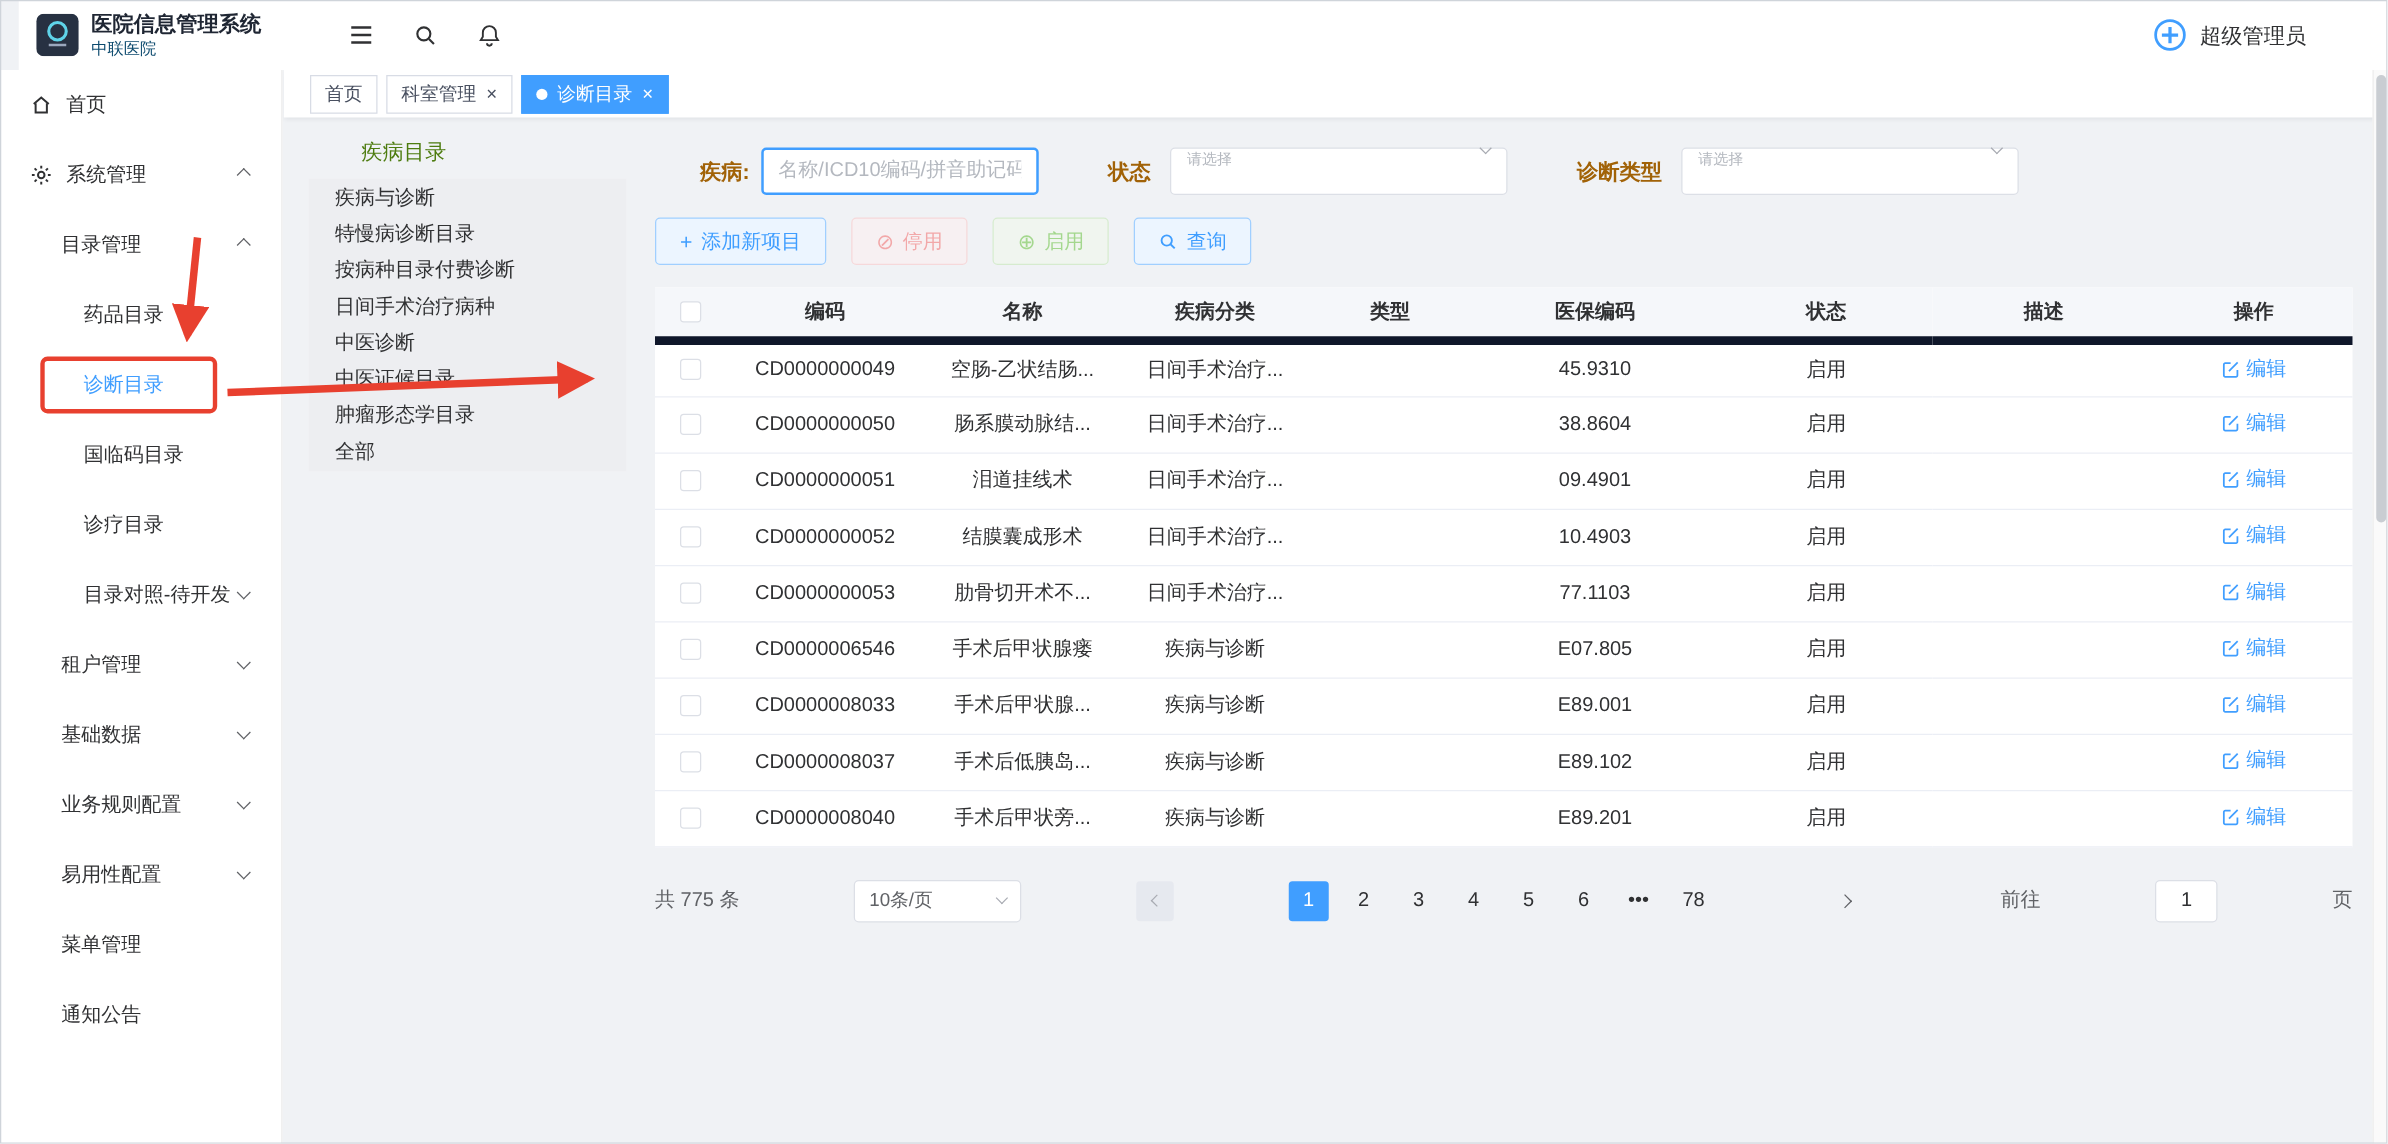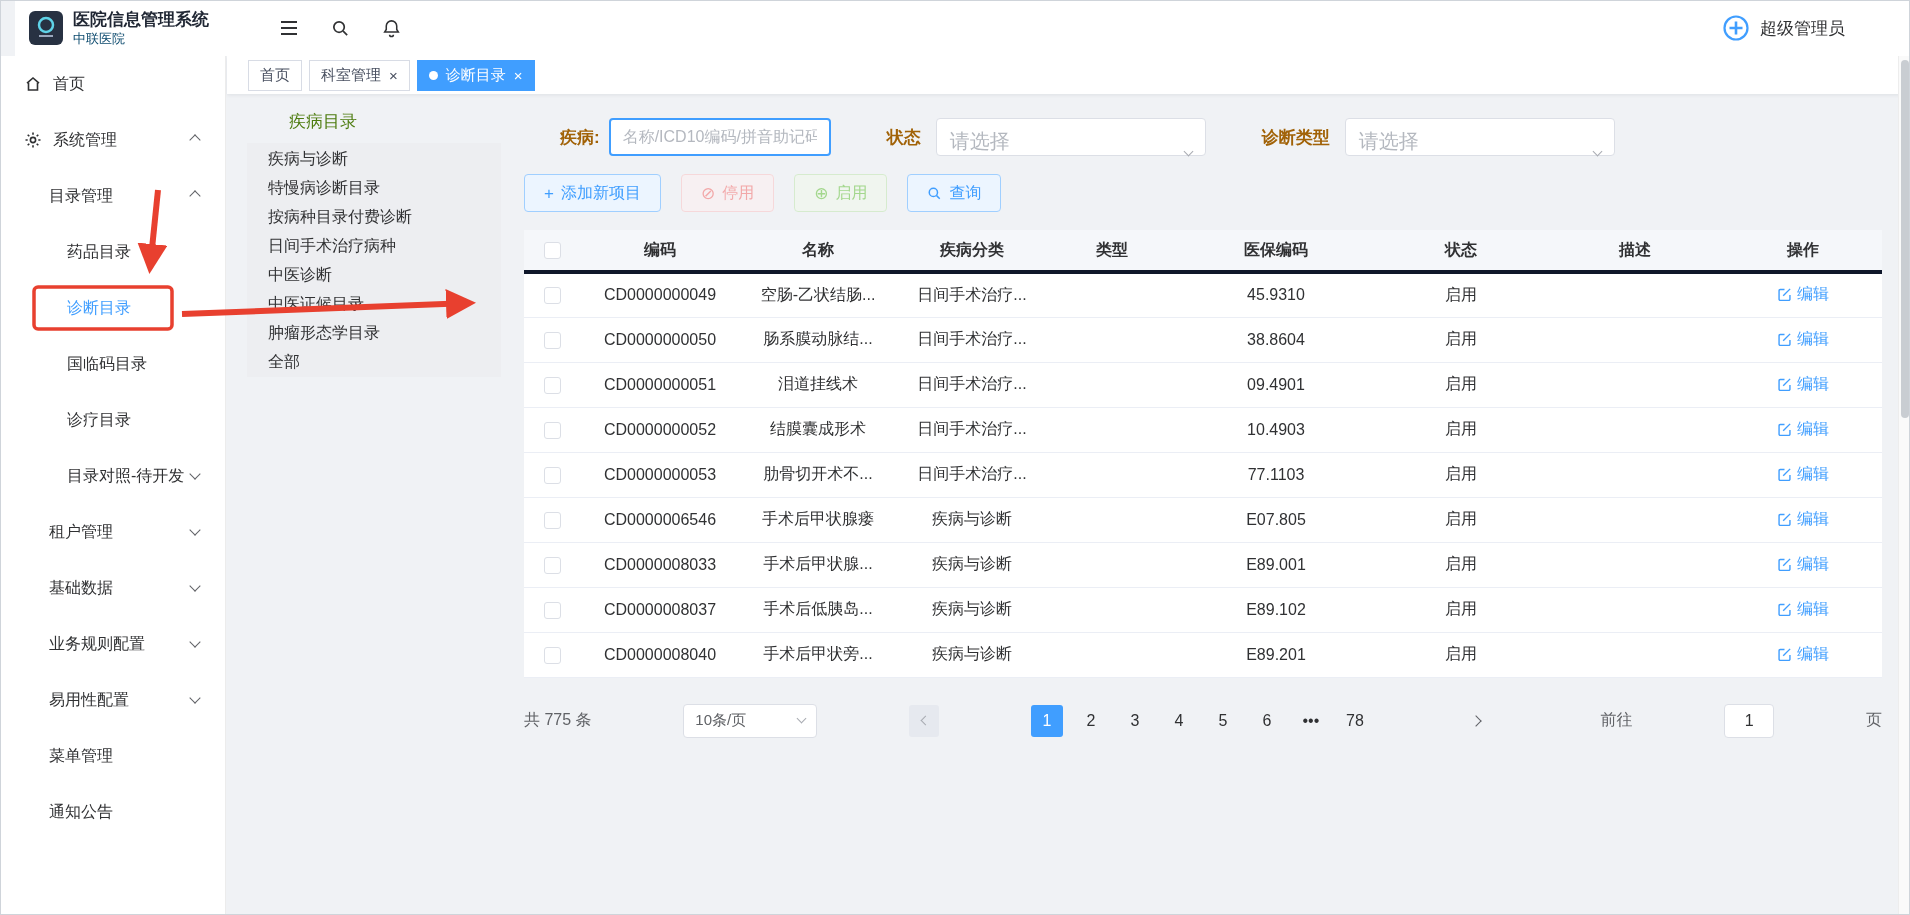--- a/index.html
+++ b/index.html
@@ -47,31 +47,31 @@
   .catalog-list { background:#edeef1; padding:1px 0; }
   .catalog-item { height:29px; line-height:29px; padding-left:21px; font-size:16px; color:#303133; cursor:pointer; white-space:nowrap; }
 
   .main { position:absolute; left:297px; right:28px; top:0; }
 
   .filter-row { margin-top:24px; display:flex; align-items:center; height:38px; padding-left:36px; }
   .f-label { font-weight:bold; font-size:17px; color:#a16207; white-space:nowrap; }
   .search-input { width:222px; height:38px; margin-left:9px; border:2px solid #409eff; border-radius:4px; padding:0 12px; font-size:16px; color:#303133; outline:none; background:#fff; font-family:inherit; }
   .search-input::placeholder { color:#b4b8bf; }
   .gap1 { margin-left:56px; }
-  .select-box { width:270px; height:38px; margin-left:15px; background:#fff; border:1px solid #dcdfe6; border-radius:4px; display:flex; align-items:flex-end; justify-content:space-between; padding:0 13px; font-size:20px; color:#b4b8bf; cursor:pointer; }
+  .select-box { width:270px; height:38px; margin-left:15px; background:#fff; border:1px solid #dcdfe6; border-radius:4px; display:flex; align-items:flex-start; justify-content:space-between; padding:0 13px; font-size:12px; color:#b4b8bf; cursor:pointer; }
 
   .btn-row { margin-top:18px; display:flex; align-items:center; gap:20px; }
   .btn { height:38px; display:inline-flex; align-items:center; gap:7px; padding:0 19px; border-radius:4px; font-size:16px; border:1px solid transparent; cursor:pointer; font-family:inherit; background:#fff; }
   .btn-add,.btn-query { background:#ecf5ff; border-color:#a0cfff; color:#409eff; }
   .btn-disable { background:#fef0f0; border-color:#fbc4c4; color:#f56c6c; opacity:.55; cursor:not-allowed; }
   .btn-enable { background:#f0f9eb; border-color:#c2e7b0; color:#67c23a; opacity:.55; cursor:not-allowed; }
   .btn .ic { font-size:17px; line-height:1; }
 
   table.grid { margin-top:18px; width:100%; border-collapse:collapse; table-layout:fixed; background:#fff; }
-  .grid thead th { height:42px; background:#f5f7fa; font-size:16px; font-weight:bold; color:#303133; border-bottom:4px solid #0f172a; }
+  .grid thead th { height:42px; background:#f5f7fa; font-size:16px; font-weight:bold; color:#303133; border-bottom:7px solid #0f172a; }
   .grid td { height:45px; text-align:center; font-size:16px; color:#303133; border-bottom:1px solid #ebeef5; overflow:hidden; white-space:nowrap; }
   .checkbox { display:inline-block; width:17px; height:17px; border:1px solid #dcdfe6; border-radius:3px; background:#fff; vertical-align:middle; cursor:pointer; }
   .edit-link { display:inline-flex; align-items:center; gap:5px; color:#409eff; cursor:pointer; font-size:16px; }
 
   .pagination { margin-top:26px; display:flex; align-items:center; justify-content:space-between; gap:14px; color:#606266; font-size:16px; }
   .size-select { width:134px; height:34px; background:#fff; border:1px solid #dcdfe6; border-radius:4px; display:flex; align-items:center; justify-content:space-between; padding:0 11px; font-size:15px; color:#606266; cursor:pointer; }
   .pager-nav { width:30px; height:32px; border:none; background:transparent; display:flex; align-items:center; justify-content:center; cursor:pointer; border-radius:3px; }
   .pager-nav.prev { background:#e6e9ef; }
   .pages { display:flex; align-items:center; gap:12px; }
   .page { min-width:32px; height:32px; border:none; background:transparent; color:#303133; font-size:16px; font-family:inherit; cursor:pointer; border-radius:3px; padding:0 4px; }

